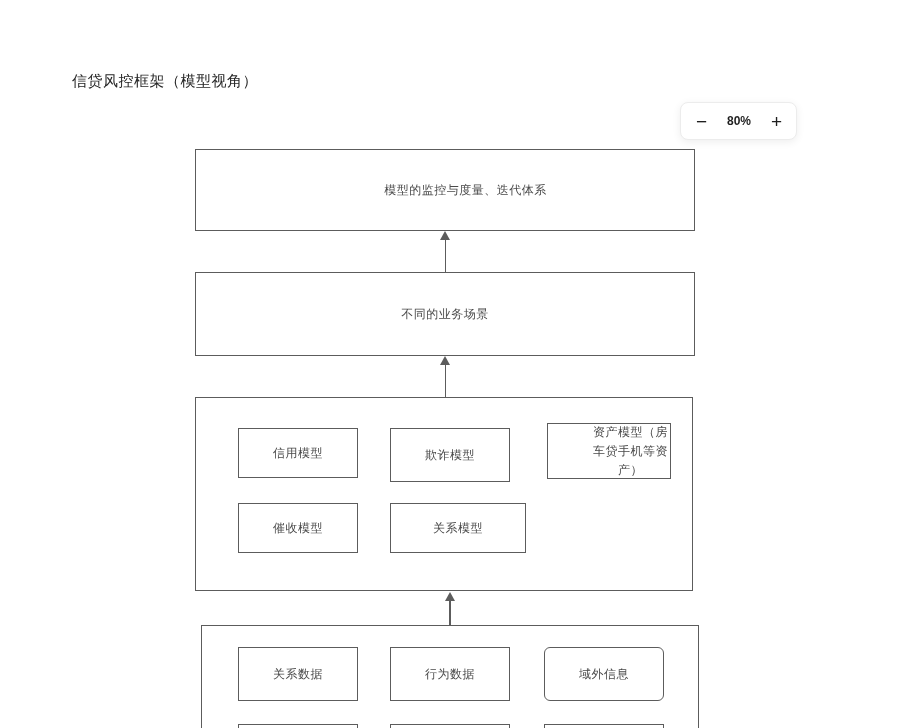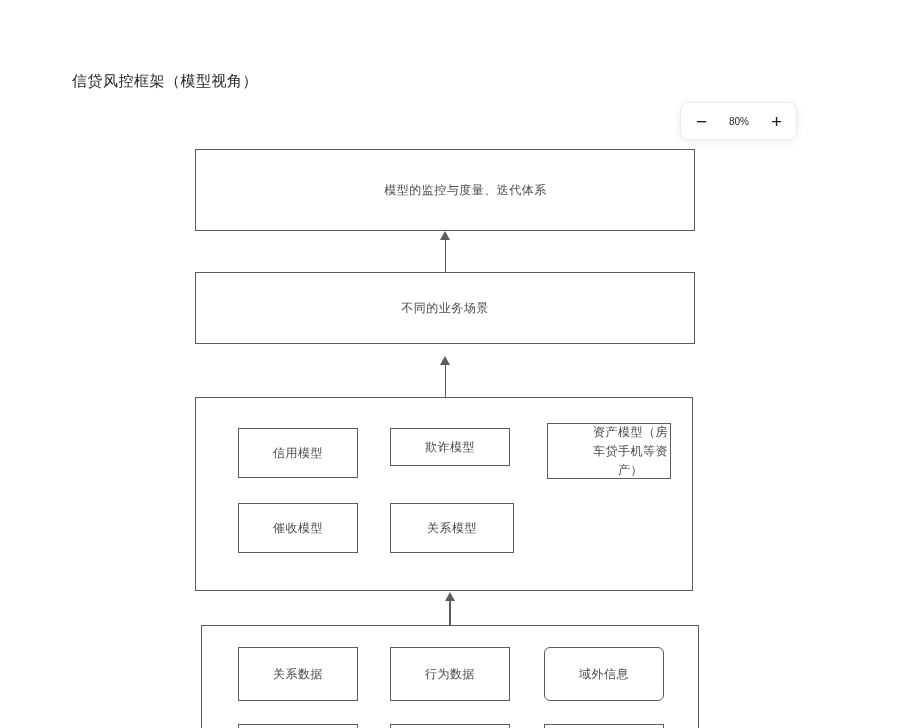--- a/index.html
+++ b/index.html
@@ -40,51 +40,52 @@
   }
   .zoom-btn {
     background: none; border: none; padding: 0; margin: 0;
     cursor: pointer;
     font-family: inherit;
     font-size: 19px;
     line-height: 1;
     color: #1f1f1f;
   }
   .zoom-level {
-    font-size: 10px;
+    font-size: 12px;
     color: #1f1f1f;
+    font-weight: bold;
   }
   
   .shape {
     position: absolute;
     box-sizing: border-box;
     background: #ffffff;
     border: 1px solid #5c5c5c;
     display: flex;
     flex-direction: column;
     align-items: center;
     justify-content: center;
     text-align: center;
     color: #4a4a4a;
     font-size: 12px;
     line-height: 19px;
     letter-spacing: 0.5px;
   }
   .shape .label { pointer-events: none; }
   .group-box { background: #ffffff; }
   .big-box-1 { left: 195px; top: 149px; width: 500px; height: 82px; padding-left: 41px; }
-  .big-box-2 { left: 195px; top: 272px; width: 500px; height: 72px; }
+  .big-box-2 { left: 195px; top: 272px; width: 500px; height: 84px; }
   .group-3  { left: 195px; top: 397px; width: 498px; height: 194px; }
   .group-4  { left: 201px; top: 625px; width: 498px; height: 178px; }
   
   .m0 { left: 42px;  top: 30px;  width: 120px; height: 50px; }
-  .m1 { left: 194px; top: 30px;  width: 120px; height: 38px; }
+  .m1 { left: 194px; top: 30px;  width: 120px; height: 54px; }
   .m2 { left: 351px; top: 25px;  width: 124px; height: 56px; padding-left: 43px; }
   .m3 { left: 42px;  top: 105px; width: 120px; height: 50px; text-align: right; }
-  .m4 { left: 194px; top: 105px; width: 124px; height: 50px; }
+  .m4 { left: 194px; top: 105px; width: 136px; height: 50px; }
   .m5 { left: 351px; top: 103px; width: 124px; height: 54px; }
   
   .d0 { left: 36px;  top: 21px; width: 120px; height: 54px; }
   .d1 { left: 188px; top: 21px; width: 120px; height: 54px; }
   .d2 { left: 342px; top: 21px; width: 120px; height: 54px; border-radius: 6px; }
   .d3 { left: 36px;  top: 98px; width: 120px; height: 54px; }
   .d4 { left: 188px; top: 98px; width: 120px; height: 54px; }
   .d5 { left: 342px; top: 98px; width: 120px; height: 54px; }
   
   .arrow-line {

